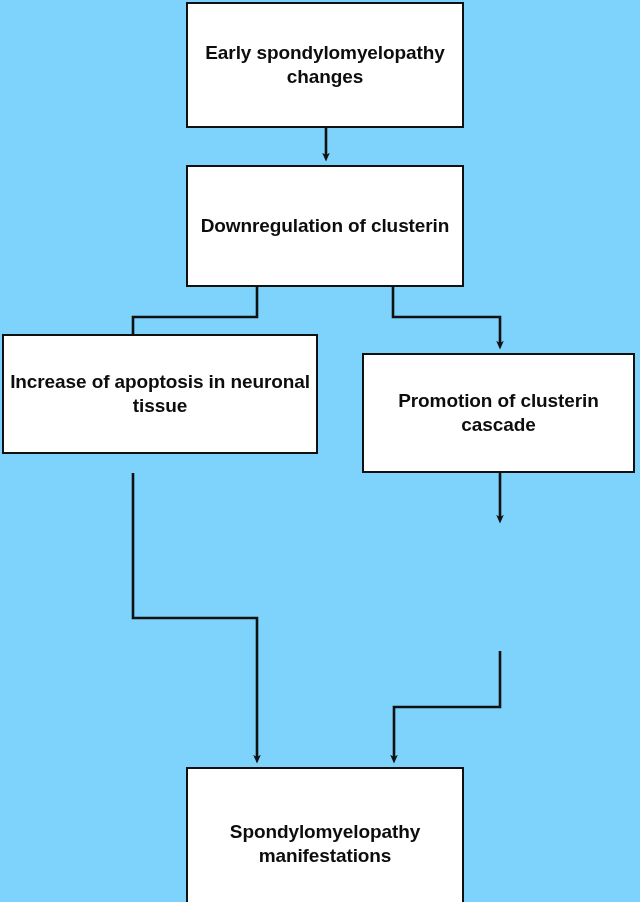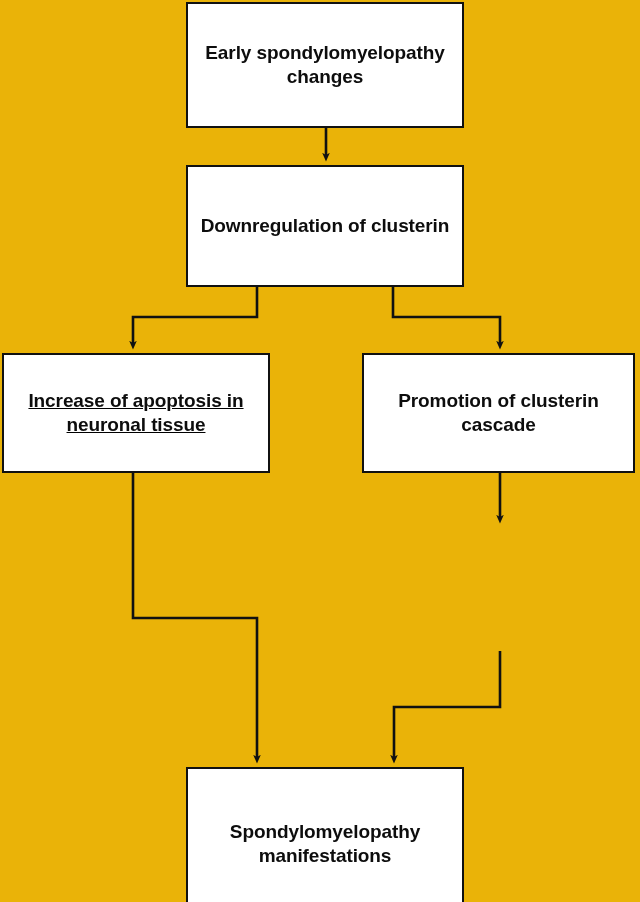--- a/index.html
+++ b/index.html
@@ -4,21 +4,21 @@
 <style>
   html, body {
     margin: 0;
     padding: 0;
     background: #ffffff;
   }
   #canvas {
     position: relative;
     width: 640px;
     height: 902px;
-    background: #eab308;
+    background: #7dd3fc;
     font-family: "Liberation Sans", sans-serif;
     overflow: hidden;
   }
   svg.flow {
     position: absolute;
     top: 0;
     left: 0;
     width: 640px;
     height: 902px;
   }
@@ -64,21 +64,21 @@
   </svg>
 
   <div class="node-box" style="left:186px; top:2px; width:278px; height:126px;">
     <span class="node-label">Early spondylomyelopathy changes</span>
   </div>
 
   <div class="node-box" style="left:186px; top:165px; width:278px; height:122px;">
     <span class="node-label">Downregulation of clusterin</span>
   </div>
 
-  <div class="node-box" style="left:2px; top:353px; width:268px; height:120px;text-decoration:underline;">
+  <div class="node-box" style="left:2px; top:334px; width:316px; height:120px;">
     <span class="node-label">Increase of apoptosis in neuronal tissue</span>
   </div>
 
   <div class="node-box" style="left:362px; top:353px; width:273px; height:120px;">
     <span class="node-label">Promotion of clusterin cascade</span>
   </div>
 
 
   <div class="node-box" style="left:186px; top:767px; width:278px; height:154px;">
     <span class="node-label">Spondylomyelopathy manifestations</span>

